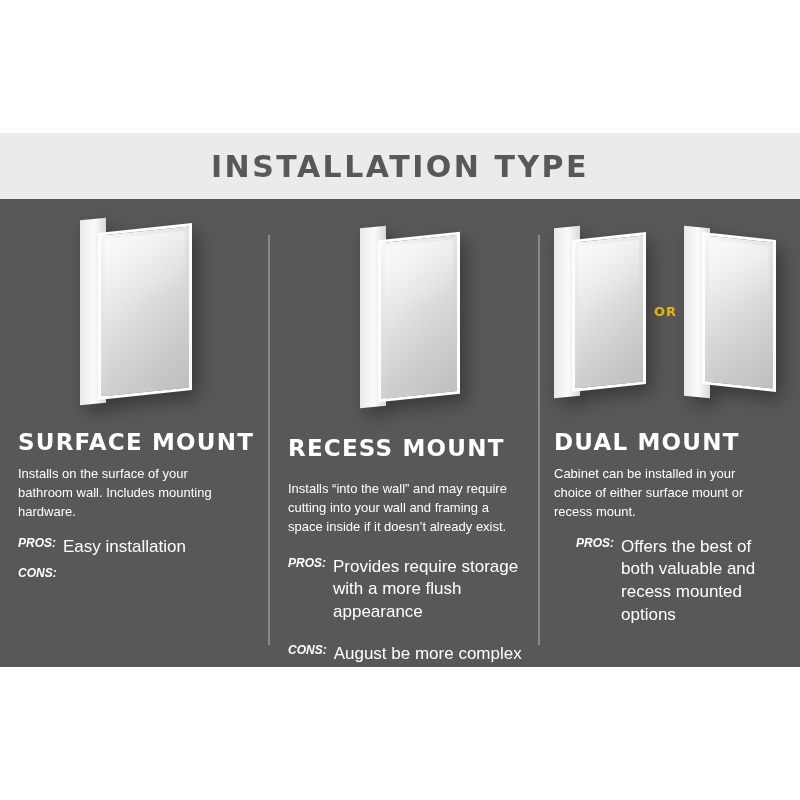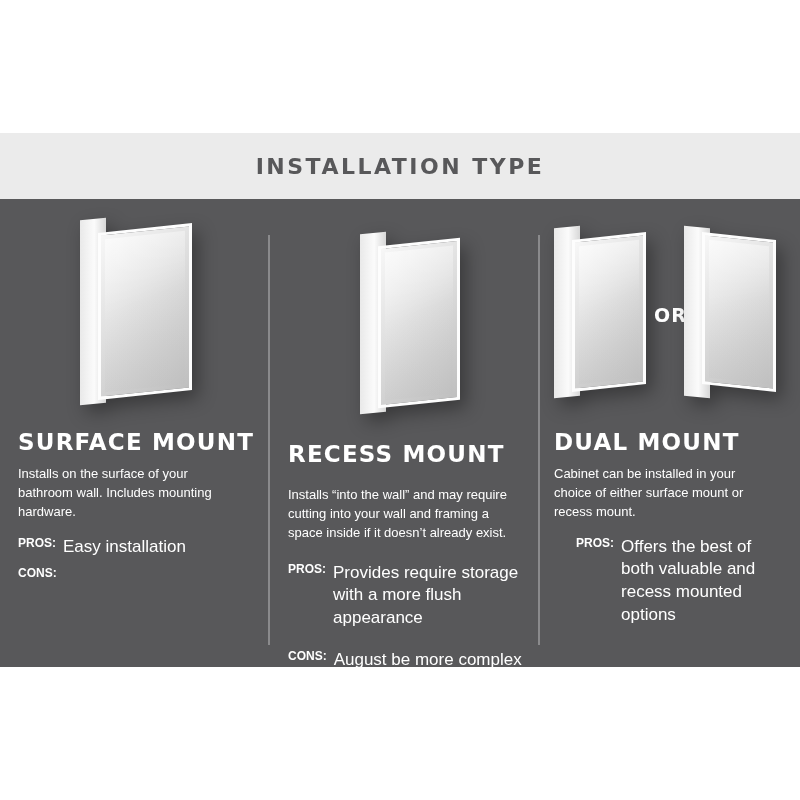--- a/index.html
+++ b/index.html
@@ -32,41 +32,41 @@
     left: 0;
     top: 0;
     width: 800px;
     height: 66px;
     background: #ebebeb;
     display: flex;
     align-items: center;
     justify-content: center;
   }
   .header-title {
-    font-size: 22px;
+    font-size: 30px;
     font-weight: bold;
     letter-spacing: 2.5px;
     color: #58585a;
     font-family: "DejaVu Sans", sans-serif;
   }
   .columns {
     position: absolute;
     left: 0;
     top: 66px;
     width: 800px;
     height: 468px;
     display: flex;
   }
   .col {
     position: relative;
     flex: 1 1 0;
     box-sizing: border-box;
   }
   .col-1 { padding: 0 10px 16px 18px; }
-  .col-2 { padding: 12px 10px 0 14px; }
+  .col-2 { padding: 6px 10px 0 14px; }
   .col-3 { padding: 0 14px 0 14px; }
   .divider {
     position: absolute;
     top: 36px;
     width: 2px;
     height: 410px;
     background: #8a8a8c;
   }
   .divider.d1 { left: 268px; }
   .divider.d2 { left: 538px; }
@@ -104,23 +104,23 @@
     left: 4px; right: 4px; top: 4px; bottom: 4px;
     background: linear-gradient(160deg, rgba(255,255,255,0.55) 0%, rgba(255,255,255,0.05) 45%, rgba(190,190,190,0.25) 100%);
   }
   .cab.tilt-left .face { transform: skewY(-6deg); }
   .cab.tilt-left .side { transform: skewY(-6deg); }
   .cab.tilt-right .face { transform: skewY(6deg); }
   .cab.tilt-right .side { transform: skewY(6deg); }
 
   .or-label {
     position: absolute;
-    font-size: 19px;
-    font-weight: bold;
-    color: #ffffff;
+    font-size: 13px;
+    font-weight: bold;
+    color: #eab308;
     letter-spacing: 1px;
     font-family: "DejaVu Sans", sans-serif;
   }
 
   
   .mount-title {
     font-size: 23px;
     font-weight: bold;
     color: #ffffff;
     letter-spacing: 1.2px;
@@ -138,20 +138,21 @@
     display: flex;
     margin-bottom: 8px;
     max-width: 240px;
   }
   .pc-label {
     font-size: 12px;
     font-weight: bold;
     color: #ffffff;
     white-space: nowrap;
     margin-right: 7px;
+    font-style: italic;
   }
   .pc-text {
     font-size: 17px;
     line-height: 1.35;
     color: #ffffff;
   }
   .col-2 .mount-desc, .col-2 .pc-row { max-width: 236px; margin-top: 19px; }
   .col-3 .mount-desc { max-width: 222px; }
   .col-2 .pc-row { padding-left: 0; }
   .indent-1 { padding-left: 14px; }

